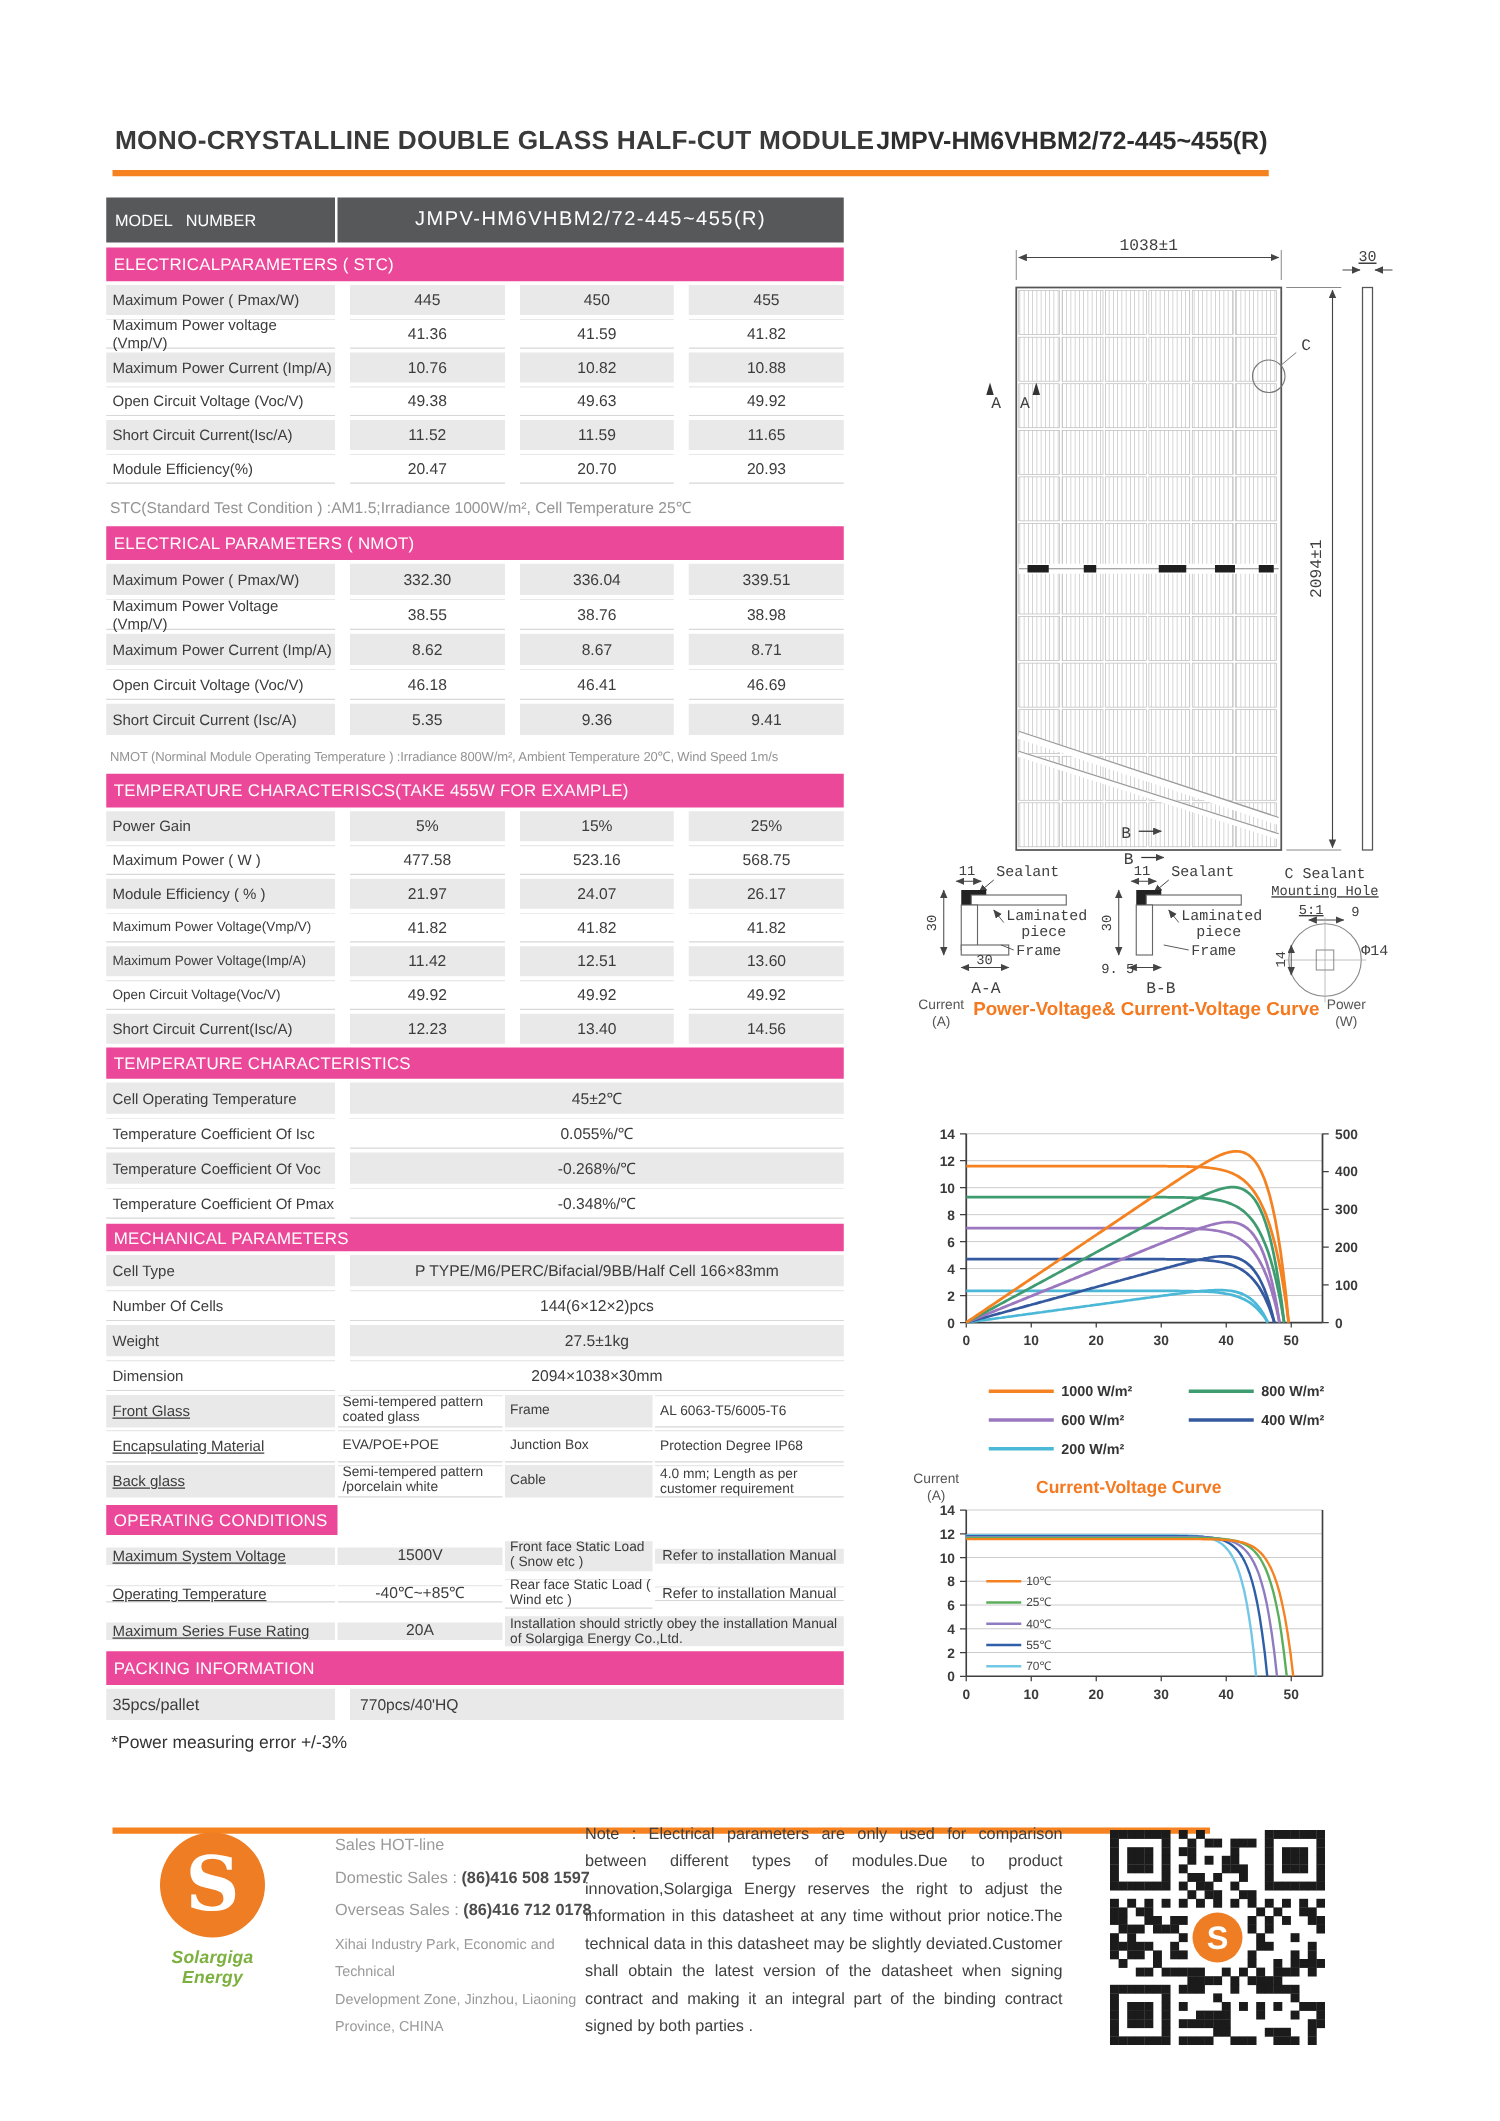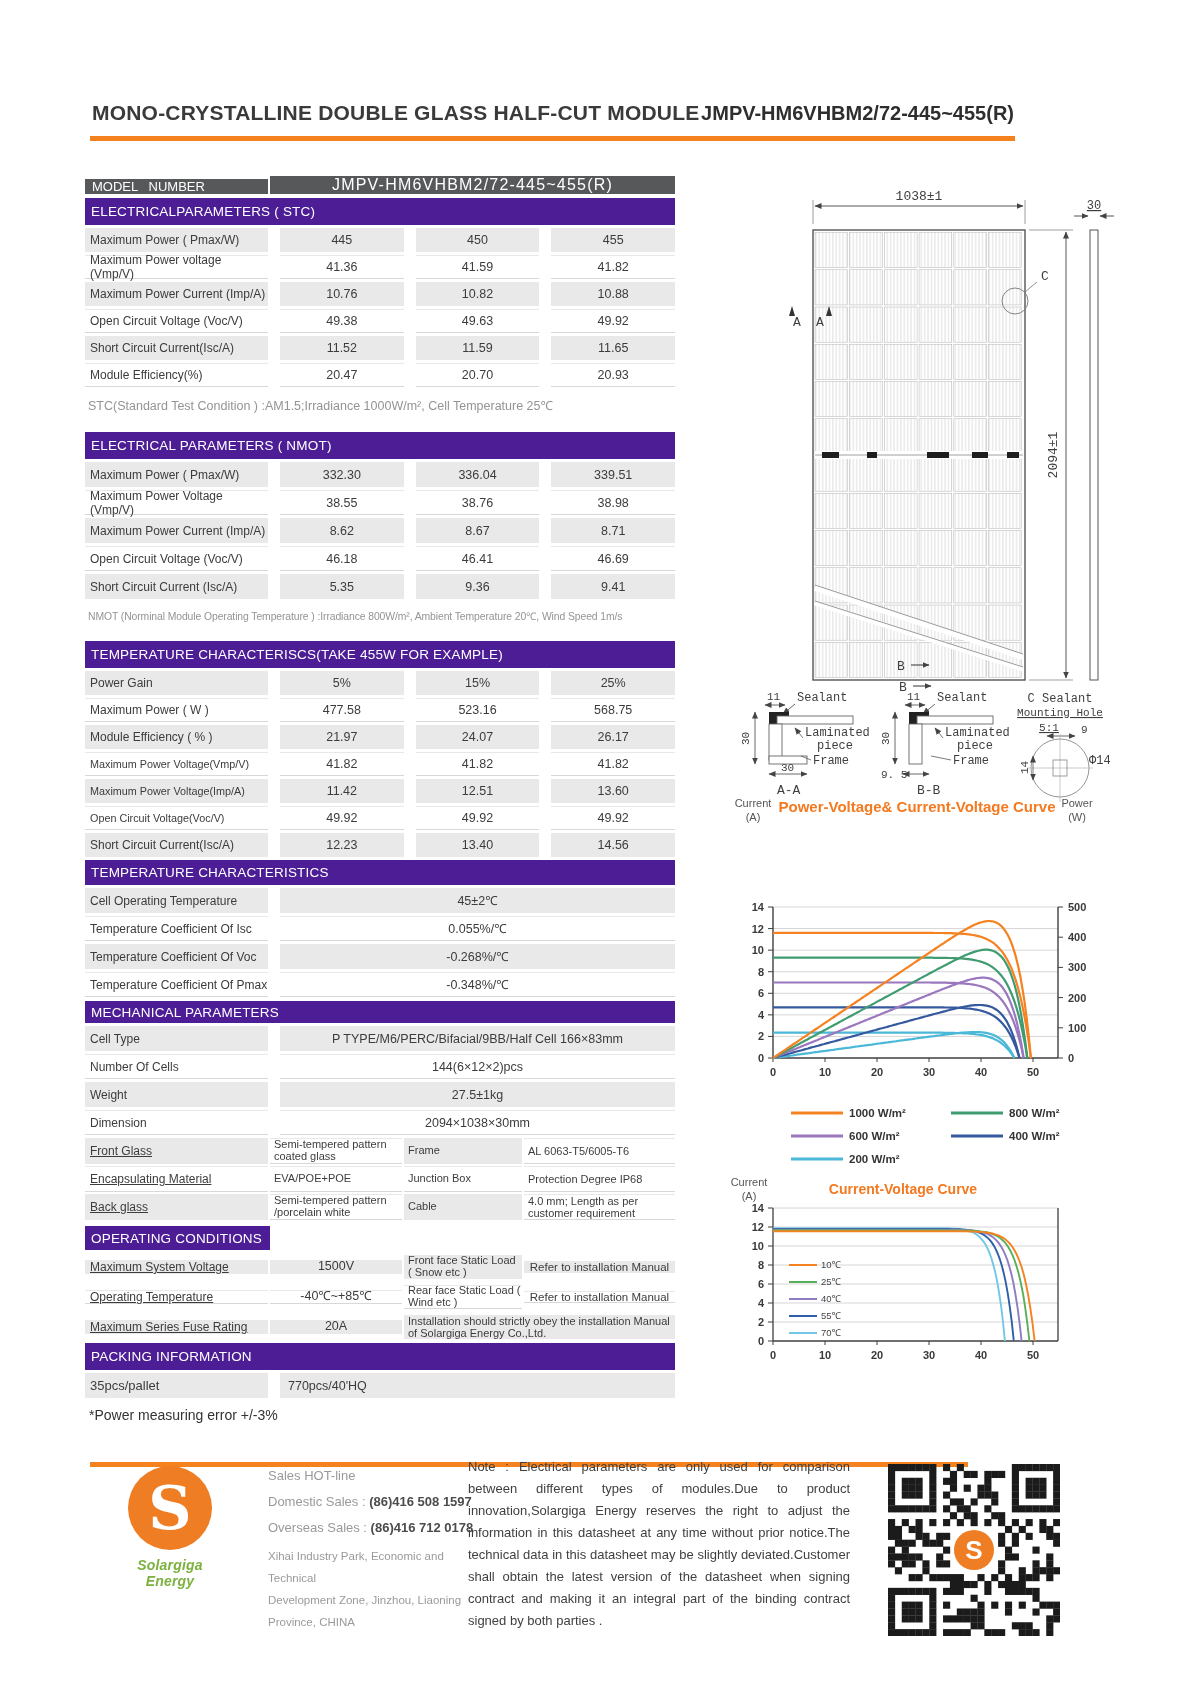--- a/index.html
+++ b/index.html
@@ -5,33 +5,33 @@
   html,body{margin:0;padding:0;background:#fff;}
   .page{position:relative;width:1200px;height:1697px;background:#ffffff;overflow:hidden;
         font-family:"Liberation Sans",sans-serif;color:#3c3c3c;}
   
   .hdr{position:absolute;left:92px;top:101px;width:922px;display:flex;justify-content:space-between;align-items:baseline;}
   .hdr .t1{font-size:21px;font-weight:bold;color:#3a3a3a;letter-spacing:.2px;}
   .hdr .t2{font-size:20px;font-weight:bold;color:#2e2e2e;}
   .rule{position:absolute;left:90px;top:136px;width:925px;height:5px;background:#F5821F;}
   
   .leftcol{position:absolute;left:85px;top:158px;width:590px;}
-  .mrow{display:flex;gap:2px;height:36px;margin-bottom:4px;align-items:flex-end;}
+  .mrow{display:flex;gap:2px;height:36px;margin-bottom:4px;}
   .mrow .ml{width:183px;min-width:183px;background:#57585A;color:#fff;font-size:13px;display:flex;align-items:center;padding-left:7px;white-space:pre;box-sizing:border-box;}
   .mrow .mv{flex:1;background:#57585A;color:#fff;font-size:16px;letter-spacing:1.2px;display:flex;align-items:center;justify-content:center;}
-  .bar{height:27px;background:#4c1d95;color:#fff;font-size:13.5px;display:flex;align-items:center;padding-left:6px;margin-bottom:3px;box-sizing:border-box;letter-spacing:.2px;}
+  .bar{height:27px;background:#ec4899;color:#fff;font-size:13.5px;display:flex;align-items:center;padding-left:6px;margin-bottom:3px;box-sizing:border-box;letter-spacing:.2px;}
   .bar.narrow{width:185px;}
   .row{display:flex;gap:12px;height:24px;margin-bottom:3px;}
   .row .lab{width:183px;min-width:183px;box-sizing:border-box;display:flex;align-items:center;padding-left:5px;font-size:12px;}
   .row .lab.xs{font-size:10.8px;}
   .row .val{flex:1;display:flex;align-items:center;justify-content:center;font-size:12.5px;}
   .row .valL{flex:1;display:flex;align-items:center;padding-left:8px;font-size:12.5px;}
   .g{background:#E9E9E9;}
   .wcell{background:#fff;box-shadow:inset 0 -1px 0 #d8d8d8, inset 0 1px 0 #e8e8e8;}
-  .note{font-size:12.5px;color:#949494;padding:7px 0 18px 3px;}
+  .note{font-size:12.5px;color:#949494;padding:7px 0 7px 3px;}
   .note.tiny{font-size:10.4px;letter-spacing:-.1px;}
   .row4{display:flex;gap:2px;height:26px;margin-bottom:2px;}
   .row4 .c1{width:183px;min-width:183px;box-sizing:border-box;display:flex;align-items:center;padding-left:5px;font-size:12px;text-decoration:underline;}
   .row4 .c2{width:132px;min-width:132px;box-sizing:border-box;display:flex;align-items:center;padding-left:4px;font-size:11px;line-height:1.08;}
   .row4 .c2c{justify-content:center;padding-left:0;font-size:12.5px;}
   .row4 .c3{width:118px;min-width:118px;box-sizing:border-box;display:flex;align-items:center;padding-left:4px;font-size:11px;line-height:1.08;}
   .row4 .c4{flex:1;display:flex;align-items:center;padding-left:4px;font-size:11px;line-height:1.1;box-sizing:border-box;}
   .row4 .c4c{justify-content:center;text-align:center;padding-left:0;font-size:11.5px;}
   .row4.oprow{height:28px;align-items:center;}
   .footnote{font-size:14px;color:#333;padding-left:4px;margin-top:9px;}

